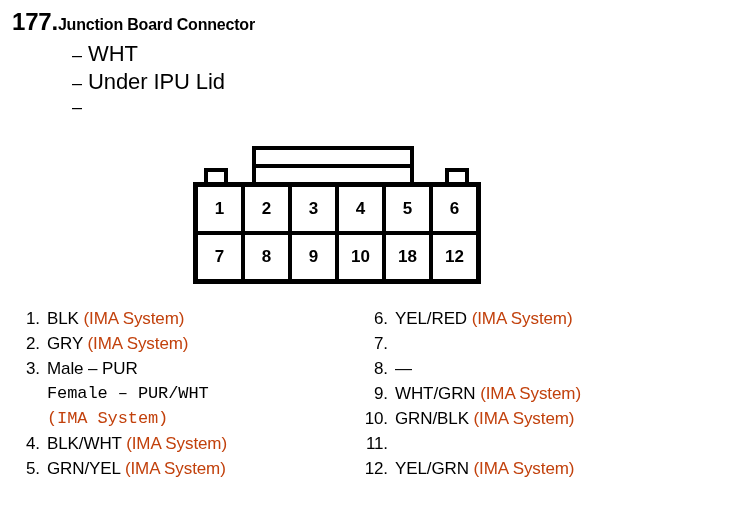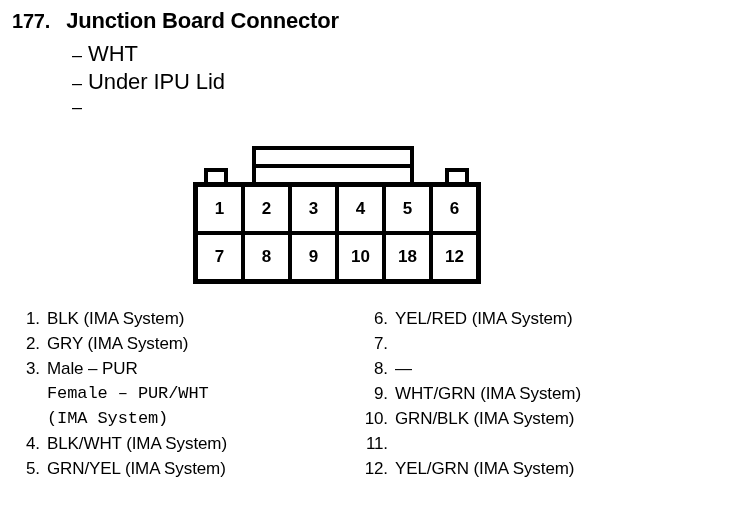--- a/index.html
+++ b/index.html
@@ -19,28 +19,28 @@
   
   .heading {
     position: absolute;
     left: 12px;
     top: 8px;
     display: flex;
     align-items: baseline;
     white-space: nowrap;
   }
   .heading-num {
-    font-size: 20px;
+    font-size: 24px;
     font-weight: bold;
     letter-spacing: -0.2px;
   }
   .heading-title {
-    font-size: 22px;
+    font-size: 16px;
     font-weight: bold;
-    margin-left: 16px;
+    margin-left: 0;
     letter-spacing: -0.2px;
   }
 
   .bullets {
     position: absolute;
     left: 72px;
     top: 41px;
   }
   .bullet-row {
     display: flex;
@@ -148,21 +148,21 @@
   }
   .pin-idx {
     flex: none;
     text-align: right;
     padding-right: 7px;
   }
   .pin-list.left .pin-idx  { width: 24px; }
   .pin-list.right .pin-idx { width: 30px; }
 
   .pin-desc { display: inline; }
-  .sys { color: #000000; }
+  .sys { color: #c2410c; }
   .pin-sub {
     line-height: 25px;
     white-space: nowrap;
   }
   .pin-list.left .pin-sub  { padding-left: 31px; font-family: Liberation Mono, monospace; }
 </style>
 </head>
 <body>
 
 <div class="heading">

